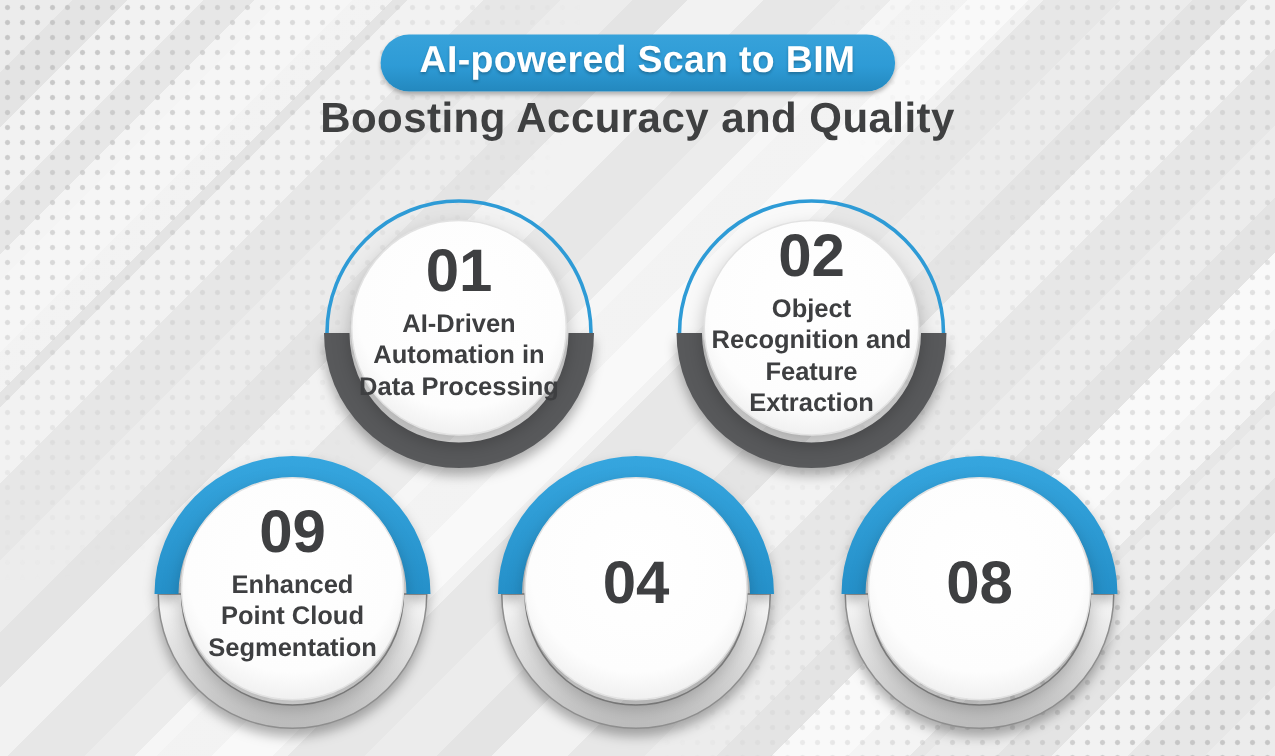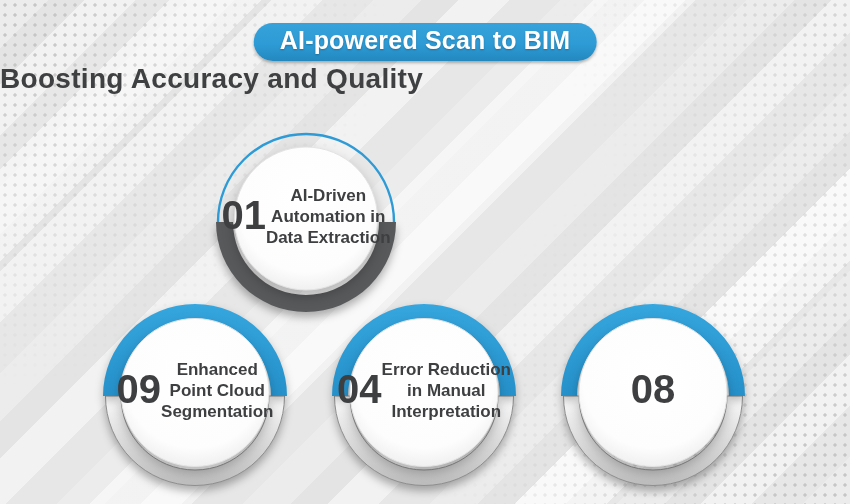--- a/index.html
+++ b/index.html
@@ -56,35 +56,36 @@
     font-size:25px;font-weight:bold;
     padding:3px 26px 6px 26px;
     border-radius:22px;
     box-shadow:0 2px 3px rgba(0,0,0,.28);
     text-shadow:0 1px 2px rgba(0,0,0,.25);
     white-space:nowrap;
     letter-spacing:.2px;
   }
   .subtitle{
     position:absolute;left:0;right:0;top:63px;margin:0;
+    text-align:center;
     font-size:28px;font-weight:bold;color:#3F4041;
     letter-spacing:.3px;
   }
 
   
   .circle{position:absolute;width:190px;height:190px;}
   .ring{position:absolute;left:0;top:0;overflow:visible;}
   .arc-blue{fill:none;stroke:#2E9BD6;stroke-width:2.4;}
   .ring-dark{fill:#58595B;filter:drop-shadow(0 5px 4px rgba(0,0,0,.30));}
   .ring-blue{fill:url(#gblue);filter:drop-shadow(0 4px 4px rgba(0,0,0,.25));}
   .ring-silver{fill:url(#gsilver);stroke:#8f8f8f;stroke-width:1;filter:drop-shadow(0 5px 4px rgba(0,0,0,.30));}
   .inner{fill:url(#ginner);stroke:#e2e2e2;stroke-width:1;filter:drop-shadow(0 6px 6px rgba(0,0,0,.25));}
   .circle-text{
     position:absolute;inset:0;
-    display:flex;flex-direction:row;align-items:center;justify-content:center;
+    display:flex;flex-direction:column;align-items:center;justify-content:center;
     text-align:center;transform:translateY(-7px);
   }
   .num{font-size:40px;font-weight:bold;color:#3E3F41;line-height:1.02;}
   .lbl{font-size:17px;font-weight:bold;color:#3E3F41;line-height:1.24;white-space:pre-line;margin-top:3px;}
 </style>
 </head>
 <body>
 
 <div class="canvas">
   <div class="bg-stripes"></div>
@@ -120,24 +121,38 @@
   <div class="circle" style="left:211px;top:127px;">
     <svg class="ring" viewBox="-95 -95 190 190" width="190" height="190">
       <path class="arc-blue" d="M -88 0 A 88 88 0 0 1 88 0"></path>
       <path class="ring-dark" d="M -90 0 A 90 90 0 0 0 90 0 L 73 0 A 73 73 0 0 1 -73 0 Z"></path>
       <circle class="inner" cx="0" cy="-3.5" r="71.5"></circle>
     </svg>
     <div class="circle-text">
       <div class="num">01</div>
       <div class="lbl">AI-Driven
 Automation in
-Data Extraction</div>
+Data Processing</div>
     </div>
   </div>
 
+  <div class="circle" style="left:446px;top:127px;">
+    <svg class="ring" viewBox="-95 -95 190 190" width="190" height="190">
+      <path class="arc-blue" d="M -88 0 A 88 88 0 0 1 88 0"></path>
+      <path class="ring-dark" d="M -90 0 A 90 90 0 0 0 90 0 L 73 0 A 73 73 0 0 1 -73 0 Z"></path>
+      <circle class="inner" cx="0" cy="-3.5" r="71.5"></circle>
+    </svg>
+    <div class="circle-text">
+      <div class="num">02</div>
+      <div class="lbl">Object
+Recognition and
+Feature
+Extraction</div>
+    </div>
+  </div>
 
   <div class="circle" style="left:100px;top:301px;">
     <svg class="ring" viewBox="-95 -95 190 190" width="190" height="190">
       <path class="ring-silver" d="M -89.5 0 A 89.5 89.5 0 0 0 89.5 0 L 74 0 A 74 74 0 0 1 -74 0 Z"></path>
       <path class="ring-blue" d="M -92 0 A 92 92 0 0 1 92 0 L 76 0 A 76 76 0 0 0 -76 0 Z"></path>
       <circle class="inner" cx="0" cy="-3.5" r="74"></circle>
     </svg>
     <div class="circle-text">
       <div class="num">09</div>
       <div class="lbl">Enhanced
@@ -147,23 +162,20 @@
   </div>
 
   <div class="circle" style="left:329px;top:301px;">
     <svg class="ring" viewBox="-95 -95 190 190" width="190" height="190">
       <path class="ring-silver" d="M -89.5 0 A 89.5 89.5 0 0 0 89.5 0 L 74 0 A 74 74 0 0 1 -74 0 Z"></path>
       <path class="ring-blue" d="M -92 0 A 92 92 0 0 1 92 0 L 76 0 A 76 76 0 0 0 -76 0 Z"></path>
       <circle class="inner" cx="0" cy="-3.5" r="74"></circle>
     </svg>
     <div class="circle-text">
       <div class="num">04</div>
-      <div class="lbl">Error Reduction
-in Manual
-Interpretation</div>
     </div>
   </div>
 
   <div class="circle" style="left:558px;top:301px;">
     <svg class="ring" viewBox="-95 -95 190 190" width="190" height="190">
       <path class="ring-silver" d="M -89.5 0 A 89.5 89.5 0 0 0 89.5 0 L 74 0 A 74 74 0 0 1 -74 0 Z"></path>
       <path class="ring-blue" d="M -92 0 A 92 92 0 0 1 92 0 L 76 0 A 76 76 0 0 0 -76 0 Z"></path>
       <circle class="inner" cx="0" cy="-3.5" r="74"></circle>
     </svg>
     <div class="circle-text">

